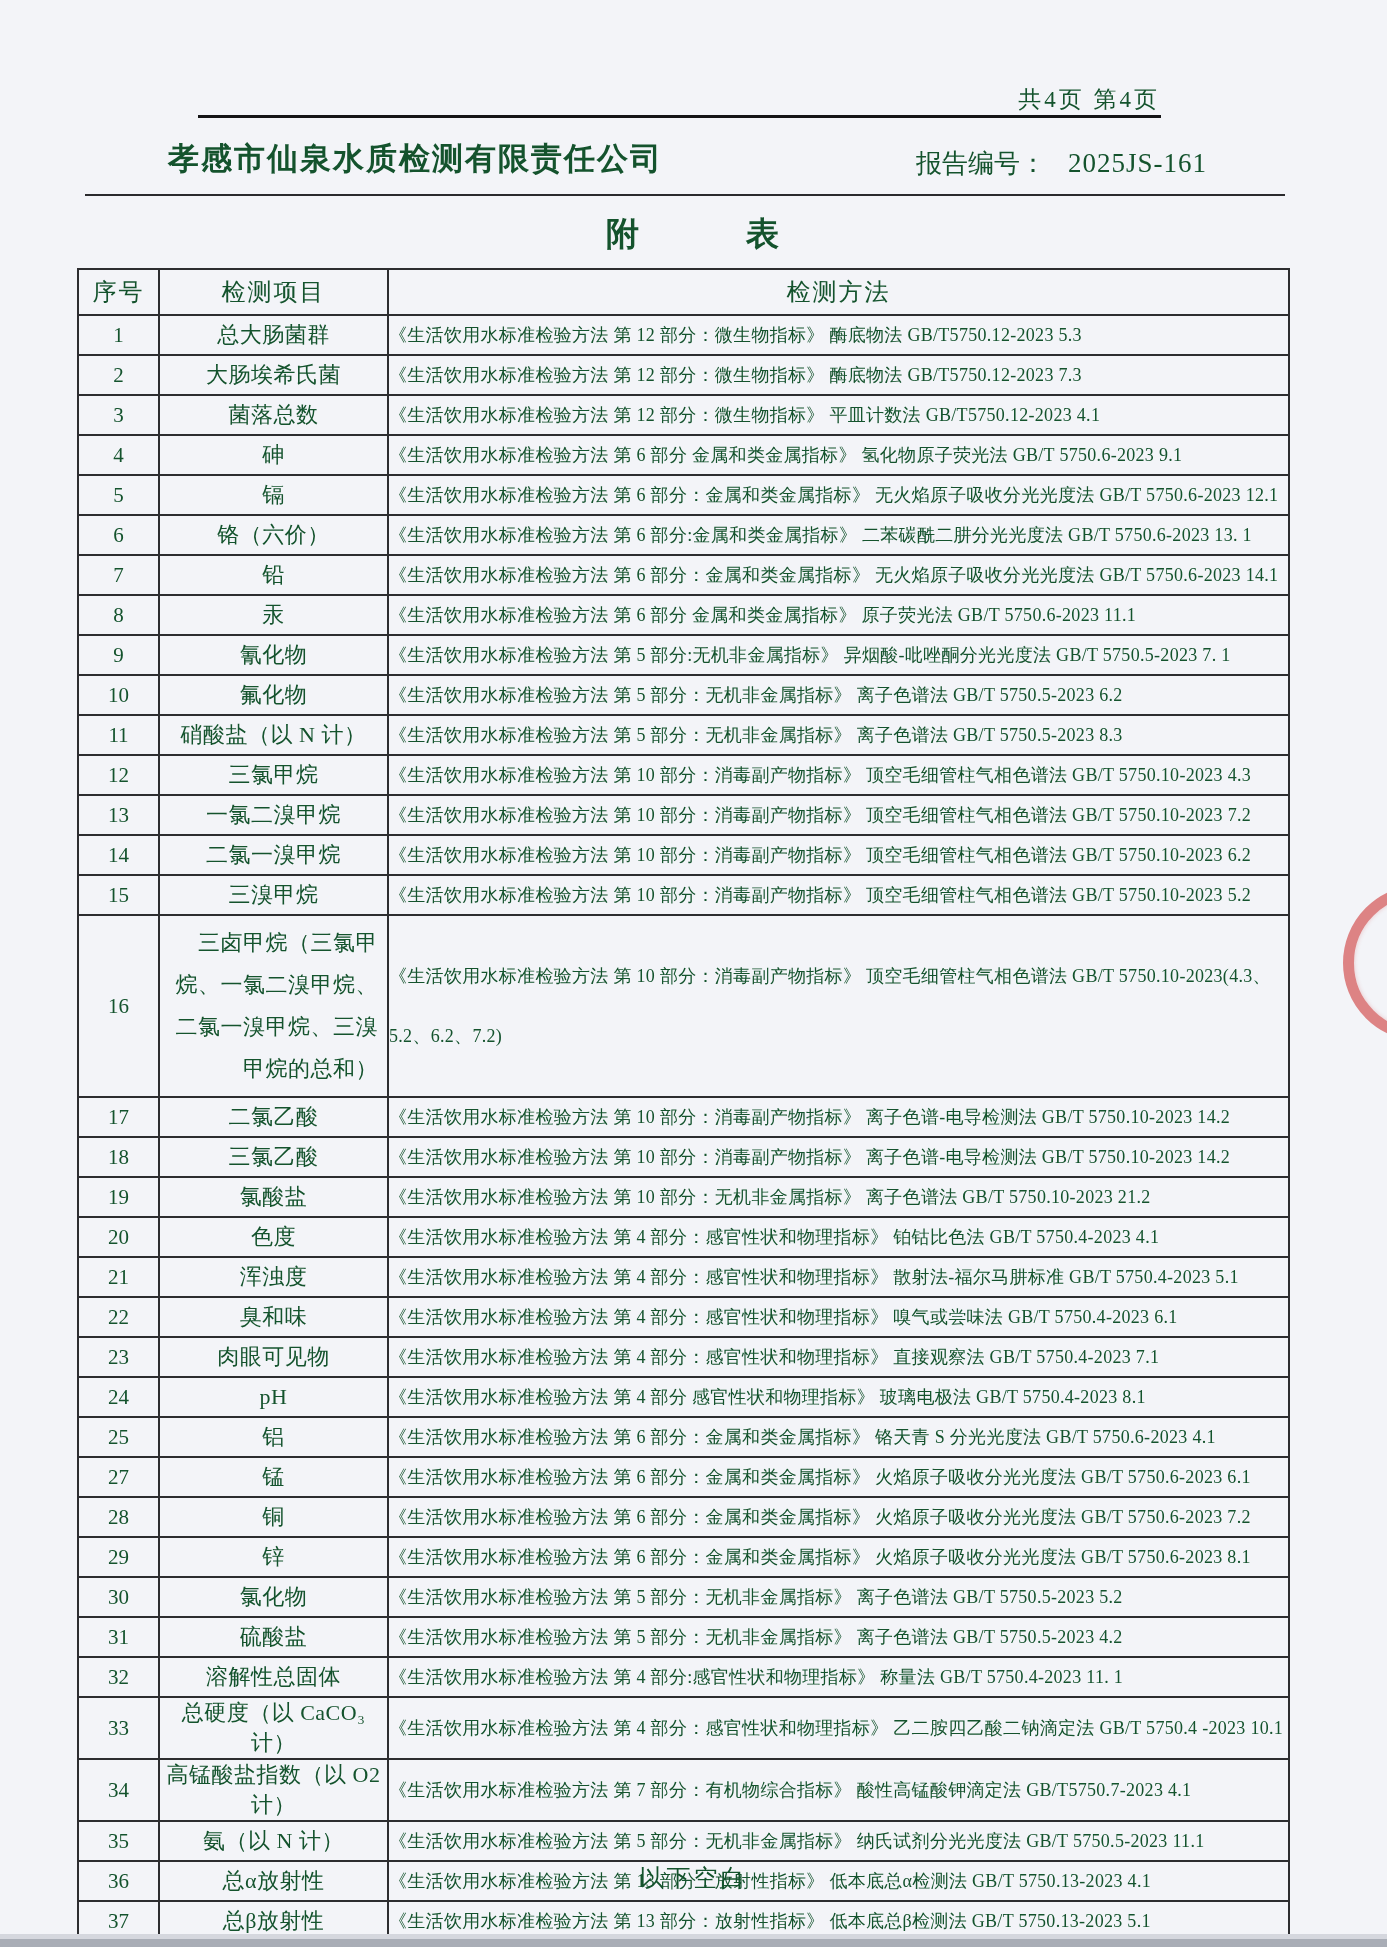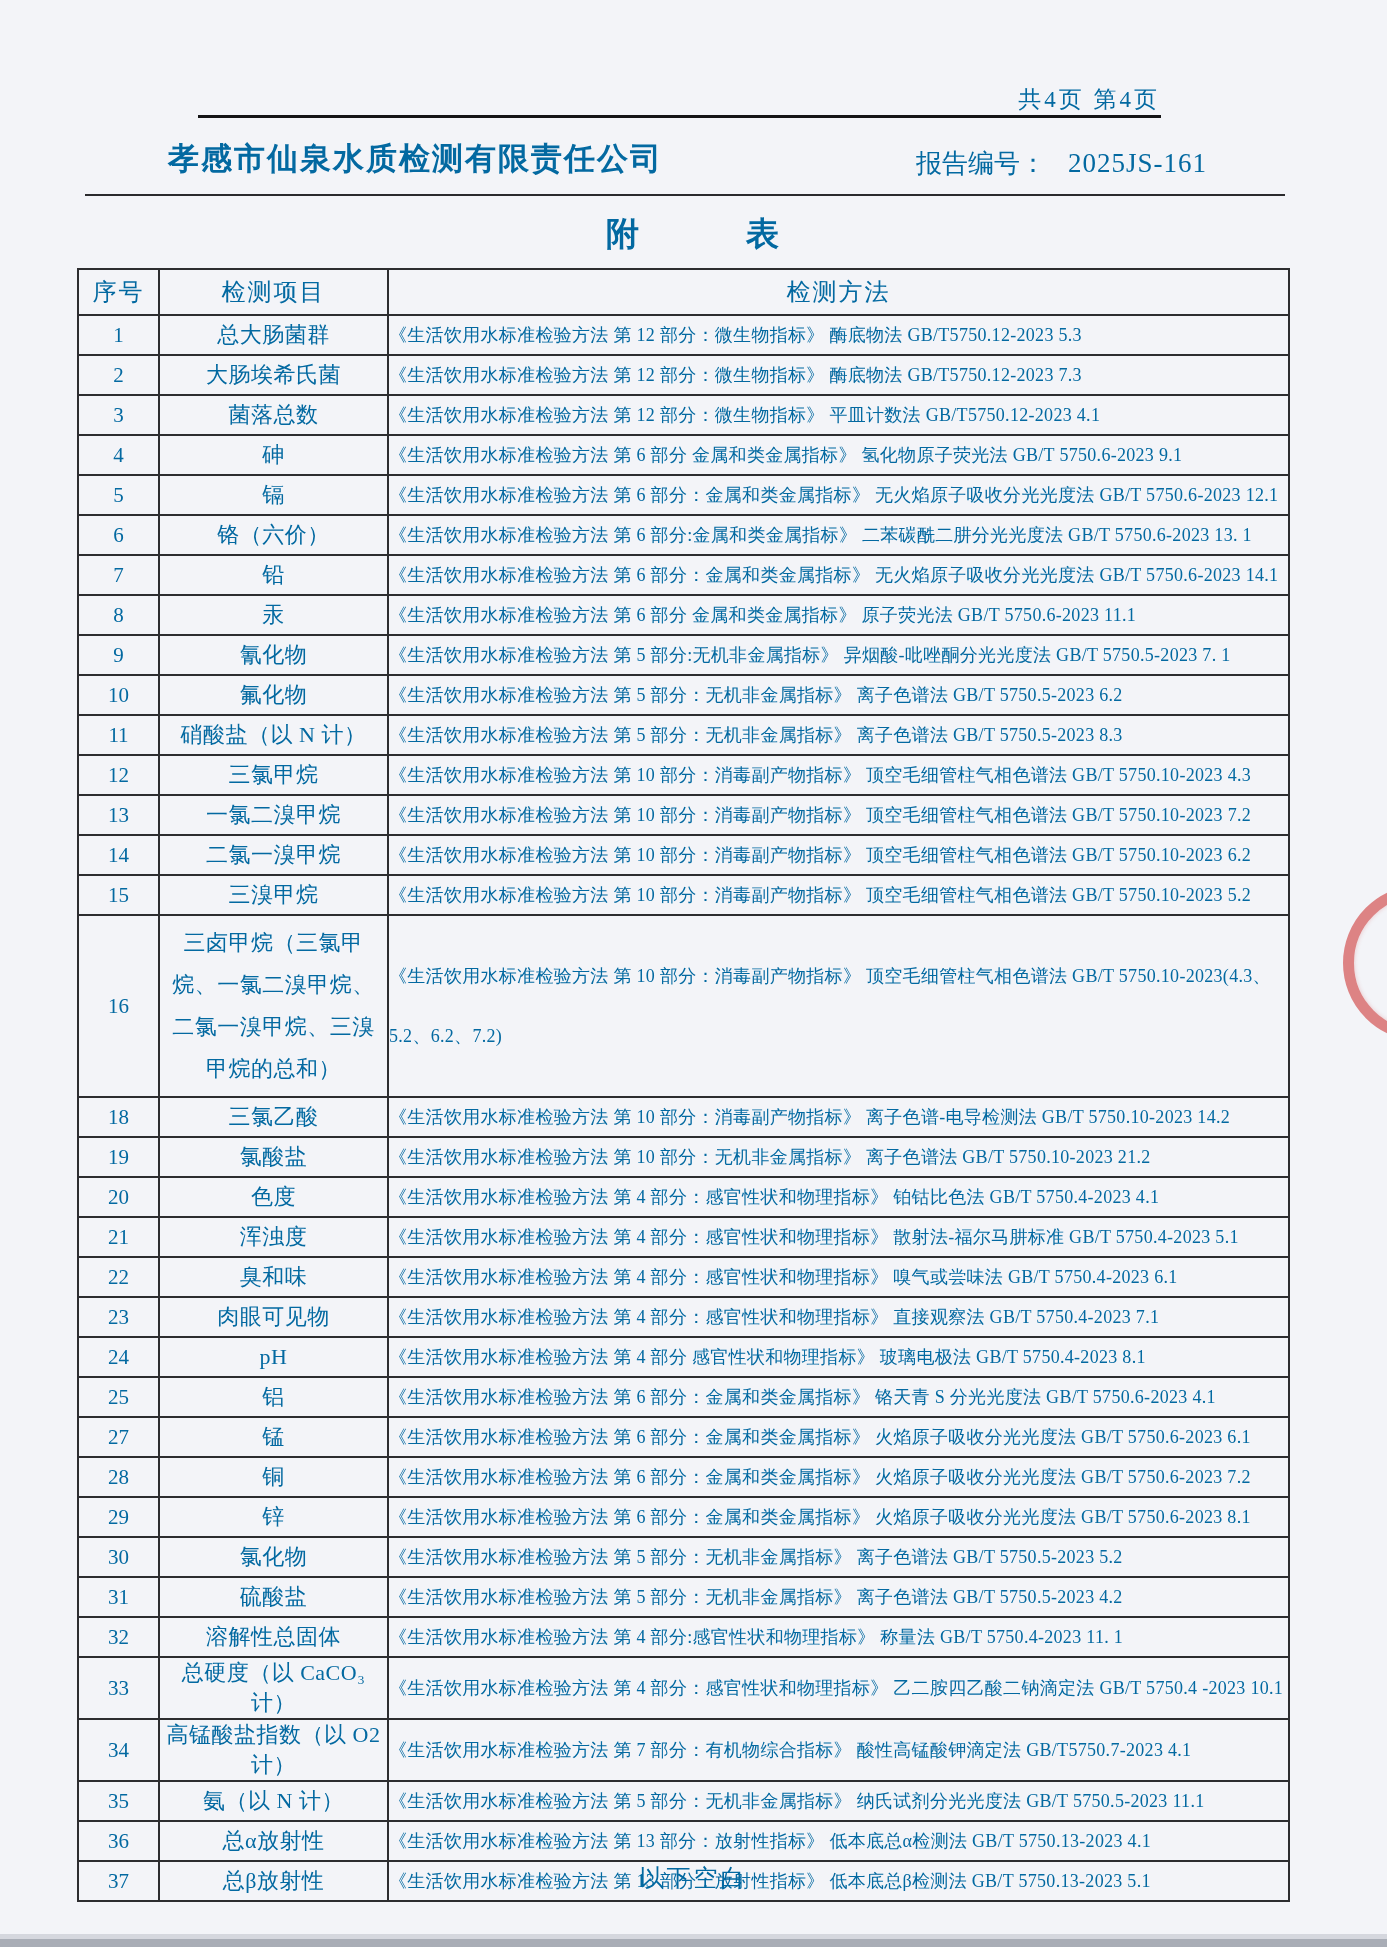--- a/index.html
+++ b/index.html
@@ -3,21 +3,21 @@
 <meta charset="utf-8">
 <style>
   html, body { margin: 0; padding: 0; background: #e8e9ee; }
   .page {
     position: relative;
     width: 1387px;
     height: 1947px;
     background: #f3f4f8;
     overflow: hidden;
     font-family: "Liberation Serif", "DejaVu Serif", serif;
-    color: #0369a1;
+    color: #14532d;
   }
   .page-info {
     position: absolute;
     top: 84px;
     right: 227px;
     font-size: 23px;
     letter-spacing: 3px;
     white-space: nowrap;
   }
   .rule-thick {
@@ -80,21 +80,21 @@
     font-size: 24px;
     letter-spacing: 2px;
     text-align: center;
   }
   table.methods td { height: 38px; }
   .row-number   { text-align: center; font-size: 21px; }
   .item-cell    { text-align: center; font-size: 22px; letter-spacing: 0.5px; }
   .method-cell  { text-align: left; font-size: 18px; padding: 0 8px 0 16px; letter-spacing: 0.3px; }
   
   tbody tr:nth-child(16) { height: 130px; }
-  tbody tr:nth-child(16) .item-cell   { text-align: center; padding: 6px 9px; line-height: 42px; }
+  tbody tr:nth-child(16) .item-cell   { text-align: right; padding: 6px 9px; line-height: 42px; }
   tbody tr:nth-child(16) .method-cell { line-height: 60px; }
   .footer-note {
     position: absolute;
     left: 0; top: 1862px;
     width: 100%;
     text-align: center;
     font-size: 24px;
     letter-spacing: 3px;
   }
   .seal-arc {
@@ -226,20 +226,25 @@
           <td class="row-number">15</td>
           <td class="item-cell">三溴甲烷</td>
           <td class="method-cell">《生活饮用水标准检验方法 第 10 部分：消毒副产物指标》 顶空毛细管柱气相色谱法 GB/T 5750.10-2023 5.2</td>
         </tr>
         <tr>
           <td class="row-number">16</td>
           <td class="item-cell">三卤甲烷（三氯甲烷、一氯二溴甲烷、二氯一溴甲烷、三溴甲烷的总和）</td>
           <td class="method-cell">《生活饮用水标准检验方法 第 10 部分：消毒副产物指标》 顶空毛细管柱气相色谱法 GB/T 5750.10-2023(4.3、5.2、6.2、7.2)</td>
         </tr>
         <tr>
+          <td class="row-number">17</td>
+          <td class="item-cell">二氯乙酸</td>
+          <td class="method-cell">《生活饮用水标准检验方法 第 10 部分：消毒副产物指标》 离子色谱-电导检测法 GB/T 5750.10-2023 14.2</td>
+        </tr>
+        <tr>
           <td class="row-number">18</td>
           <td class="item-cell">三氯乙酸</td>
           <td class="method-cell">《生活饮用水标准检验方法 第 10 部分：消毒副产物指标》 离子色谱-电导检测法 GB/T 5750.10-2023 14.2</td>
         </tr>
         <tr>
           <td class="row-number">19</td>
           <td class="item-cell">氯酸盐</td>
           <td class="method-cell">《生活饮用水标准检验方法 第 10 部分：无机非金属指标》 离子色谱法 GB/T 5750.10-2023 21.2</td>
         </tr>
         <tr>

